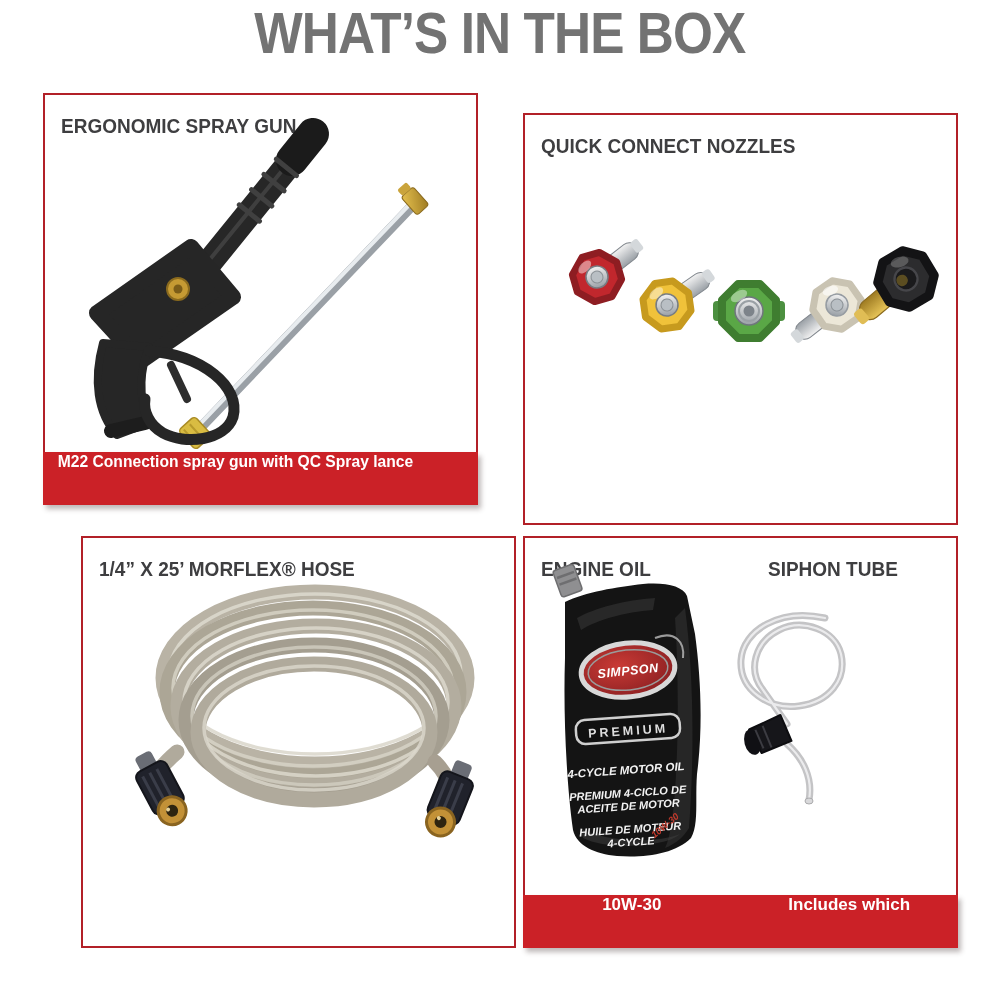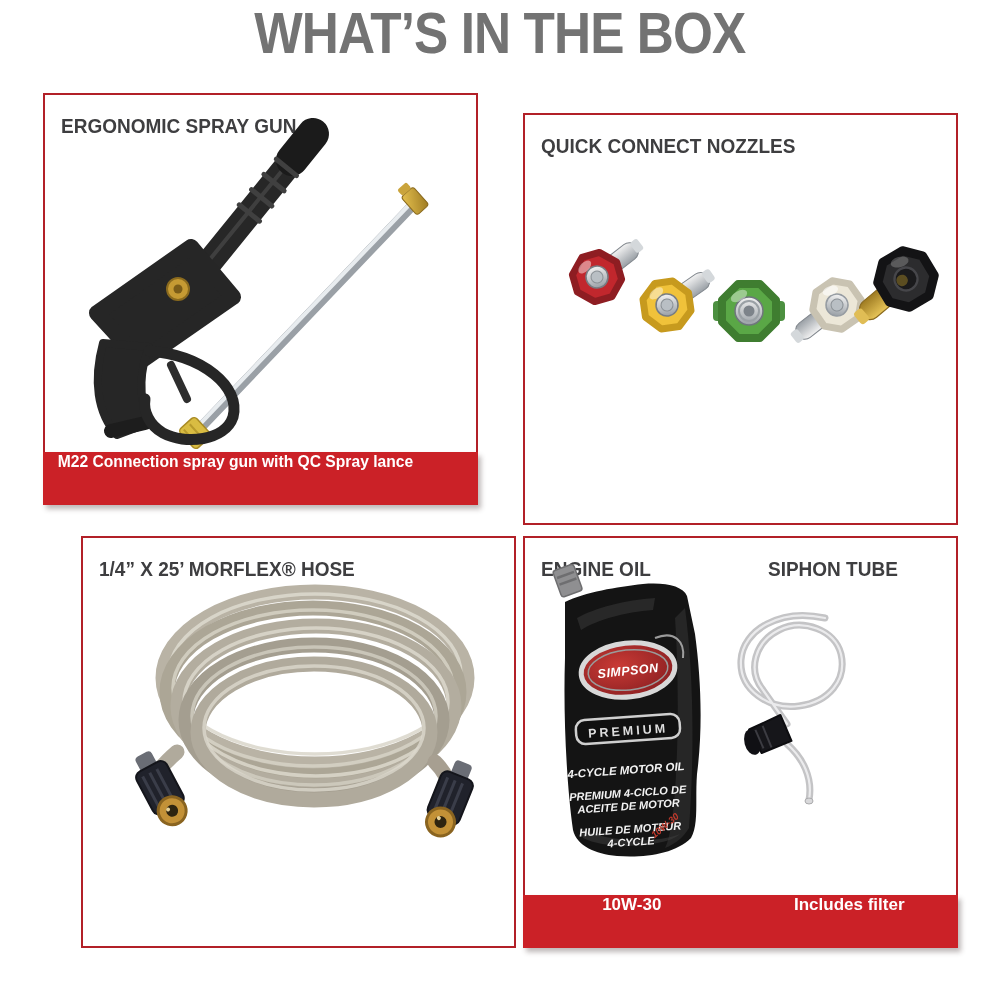--- a/index.html
+++ b/index.html
@@ -255,18 +255,18 @@
           <path d="M-20,-10 L14,-16 L18,12 L-14,16 Z" fill="#16161a" stroke="#0d0d10" stroke-width="2" stroke-linejoin="round"></path>
           <ellipse cx="-20" cy="3" rx="8" ry="13" fill="#101014"></ellipse>
           <line x1="-14" y1="-8" x2="-11" y2="12" stroke="#3c3c42" stroke-width="2"></line>
           <line x1="-6" y1="-10" x2="-3" y2="13" stroke="#3c3c42" stroke-width="2"></line>
         </g>
       </g>
     </svg>
     <div class="band">
       <div class="split">
         <div class="cell">10W-30</div>
-        <div class="cell">Includes filter</div>
+        <div class="cell">Includes which</div>
       </div>
     </div>
   </div>
 
 </div>
 
 </body></html>

